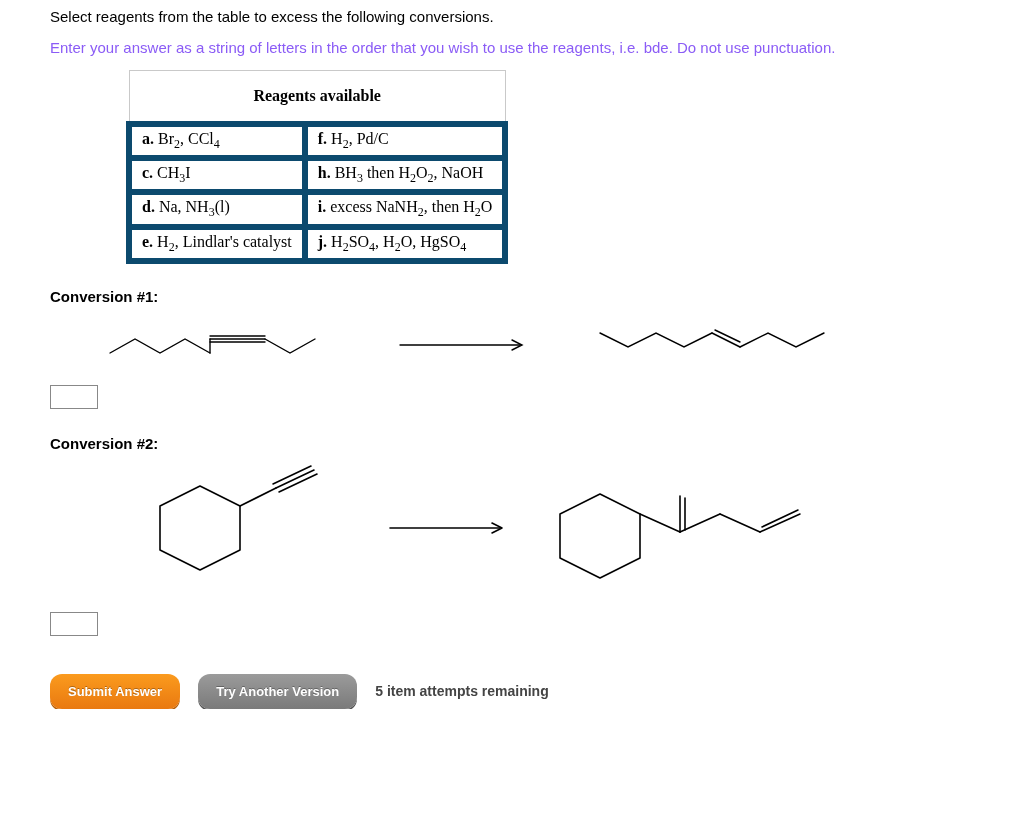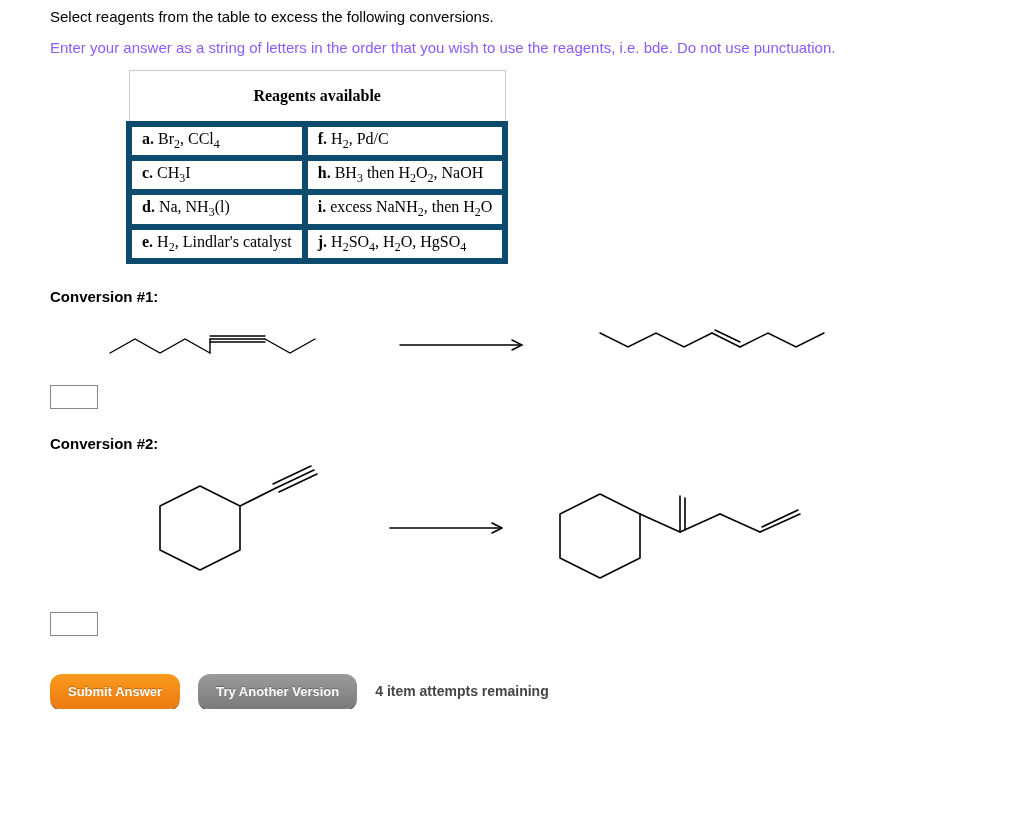--- a/index.html
+++ b/index.html
@@ -186,17 +186,17 @@
       <line x1="672" y1="69" x2="708" y2="52"></line>
     </g>
   </svg>
 </div>
 
 <input class="answer-input" type="text" style="">
 
 <div class="button-row">
   <button class="btn btn-submit">Submit Answer</button>
   <button class="btn btn-try">Try Another Version</button>
-  <span class="attempts">4 item attempts remaining</span>
+  <span class="attempts">5 item attempts remaining</span>
 </div>
 
 
 
 
 </body></html>

